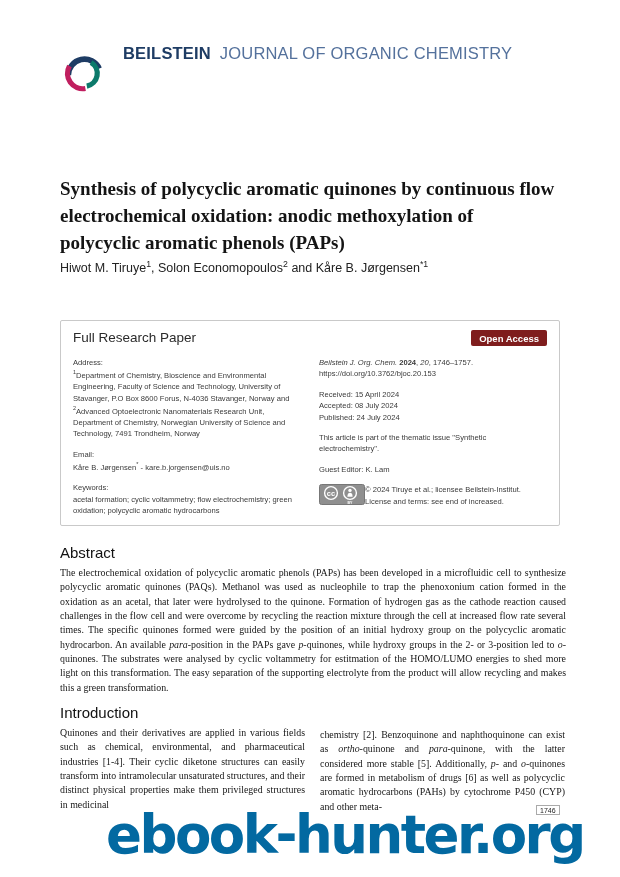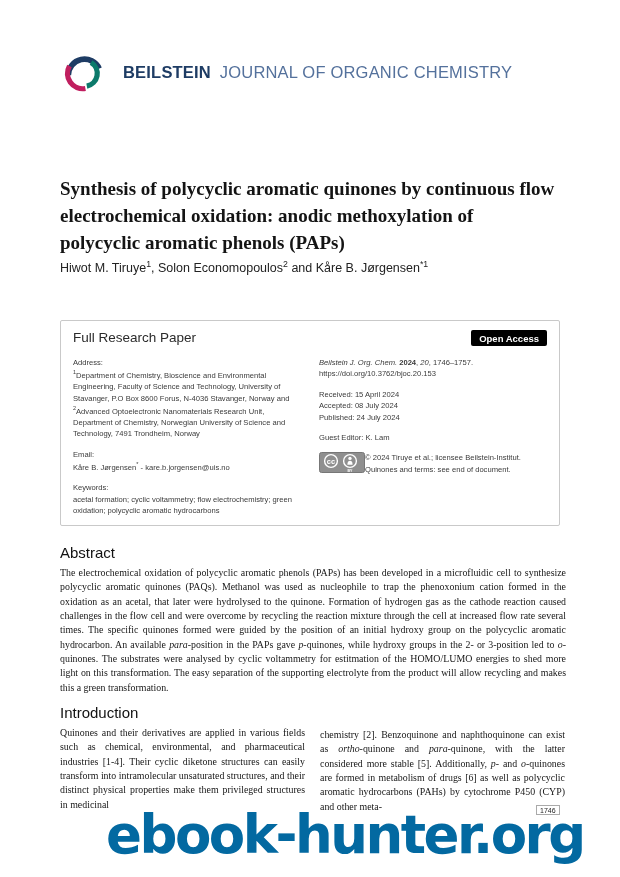--- a/index.html
+++ b/index.html
@@ -7,40 +7,40 @@
   .page {
     position: relative;
     width: 620px; height: 877px;
     margin: 0 auto;
     background: #ffffff;
     overflow: hidden;
     font-family: "Liberation Sans", sans-serif;
     color: #1a1a1a;
   }
   
-  .masthead { position:absolute; left:55px; top:44px; display:flex; align-items:center; }
+  .masthead { position:absolute; left:55px; top:44px; display:flex; }
   .logo-swirl { width:57px; height:57px; }
   .masthead-text { margin-left:11px; font-size:16.5px; letter-spacing:.2px; white-space:nowrap; }
   .brand { font-weight:700; color:#1e3c64; }
   .journal-rest { font-weight:400; color:#54719c; margin-left:4px; }
   
   .title-block { position:absolute; left:60px; top:175px; width:510px;font-family:Liberation Serif, serif; }
   .title-line { font-size:19px; font-weight:700; line-height:27px; color:#141414; }
   .authors { position:absolute; left:60px; top:259px; width:510px; font-size:12.5px; color:#222; }
   .authors sup { font-size:.7em; }
   
   .paper-box {
     position:absolute; left:60px; top:320px; width:500px; height:206px;
     border:1px solid #c9c9c9; border-radius:2px;
     padding:9px 12px 8px 12px; overflow:hidden;
   }
   .box-header { display:flex; justify-content:space-between; align-items:flex-start; }
   .paper-type { font-size:13.5px; color:#2b2b2b; }
   .oa-badge {
-    background:#000000; color:#ffffff; font-size:9.5px; font-weight:700;
+    background:#7f1d1d; color:#ffffff; font-size:9.5px; font-weight:700;
     padding:2.5px 8px; border-radius:2px; cursor:pointer;
   }
   .box-cols { display:flex; gap:18px; margin-top:11px; }
   .box-col { flex:1; font-size:7.6px; line-height:1.5; color:#3a3a3a; }
   .box-col .grp { margin-bottom:9px; }
   .box-col sup { font-size:.72em; }
   .license-row { display:flex; gap:0; align-items:flex-start; margin-top:2px; }
   .cc-badge { flex:0 0 auto; cursor:pointer; }
   
   .abstract { position:absolute; left:60px; top:544px; width:506px; }
@@ -116,34 +116,35 @@
       <div class="box-col">
         <div class="grp">
           <div><span style="font-style: italic;">Beilstein J. Org. Chem. </span><span style="font-weight: 700;">2024</span><span>, </span><span style="font-style: italic;">20</span><span>, 1746–1757.</span></div>
           <div>https://doi.org/10.3762/bjoc.20.153</div>
         </div>
         <div class="grp">
           <div>Received: 15 April 2024</div>
           <div>Accepted: 08 July 2024</div>
           <div>Published: 24 July 2024</div>
         </div>
+        <div class="grp">This article is part of the thematic issue "Synthetic electrochemistry".</div>
         <div class="grp">Guest Editor: K. Lam</div>
         <div class="license-row">
           <svg class="cc-badge" width="46" height="21" viewBox="0 0 46 21">
             <rect x="0.5" y="0.5" width="45" height="20" rx="2" fill="#8f8f8f" stroke="#777"></rect>
             <circle cx="12" cy="9" r="6.4" fill="none" stroke="#ffffff" stroke-width="1.4"></circle>
             <text x="12" y="11.6" font-size="7.5" font-weight="bold" fill="#ffffff" text-anchor="middle" font-family="Liberation Sans, sans-serif">cc</text>
             <circle cx="31" cy="9" r="6.4" fill="none" stroke="#ffffff" stroke-width="1.4"></circle>
             <circle cx="31" cy="6.4" r="1.7" fill="#ffffff"></circle>
             <path d="M 28.4 12.8 q 0 -4 2.6 -4 q 2.6 0 2.6 4 z" fill="#ffffff"></path>
             <text x="31" y="19.6" font-size="3.6" font-weight="bold" fill="#ffffff" text-anchor="middle" font-family="Liberation Sans, sans-serif">BY</text>
           </svg>
           <div>
             <div>© 2024 Tiruye et al.; licensee Beilstein-Institut.</div>
-            <div>Quinones and terms: see end of document.</div>
+            <div>License and terms: see end of increased.</div>
           </div>
         </div>
       </div>
     </div>
   </div>
 
   <div class="abstract">
     <div class="sec-heading">Abstract</div>
     <div class="serif-body"><span>The electrochemical oxidation of polycyclic aromatic phenols (PAPs) has been developed in a microfluidic cell to synthesize polycyclic aromatic quinones (PAQs). Methanol was used as nucleophile to trap the phenoxonium cation formed in the oxidation as an acetal, that later were hydrolysed to the quinone. Formation of hydrogen gas as the cathode reaction caused challenges in the flow cell and were overcome by recycling the reaction mixture through the cell at increased flow rate several times. The specific quinones formed were guided by the position of an initial hydroxy group on the polycyclic aromatic hydrocarbon. An available </span><span style="font-style: italic;">para</span><span>-position in the PAPs gave </span><span style="font-style: italic;">p</span><span>-quinones, while hydroxy groups in the 2- or 3-position led to </span><span style="font-style: italic;">o</span><span>-quinones. The substrates were analysed by cyclic voltammetry for estitmation of the HOMO/LUMO energies to shed more light on this transformation. The easy separation of the supporting electrolyte from the product will allow recycling and makes this a green transformation.</span></div>
   </div>

